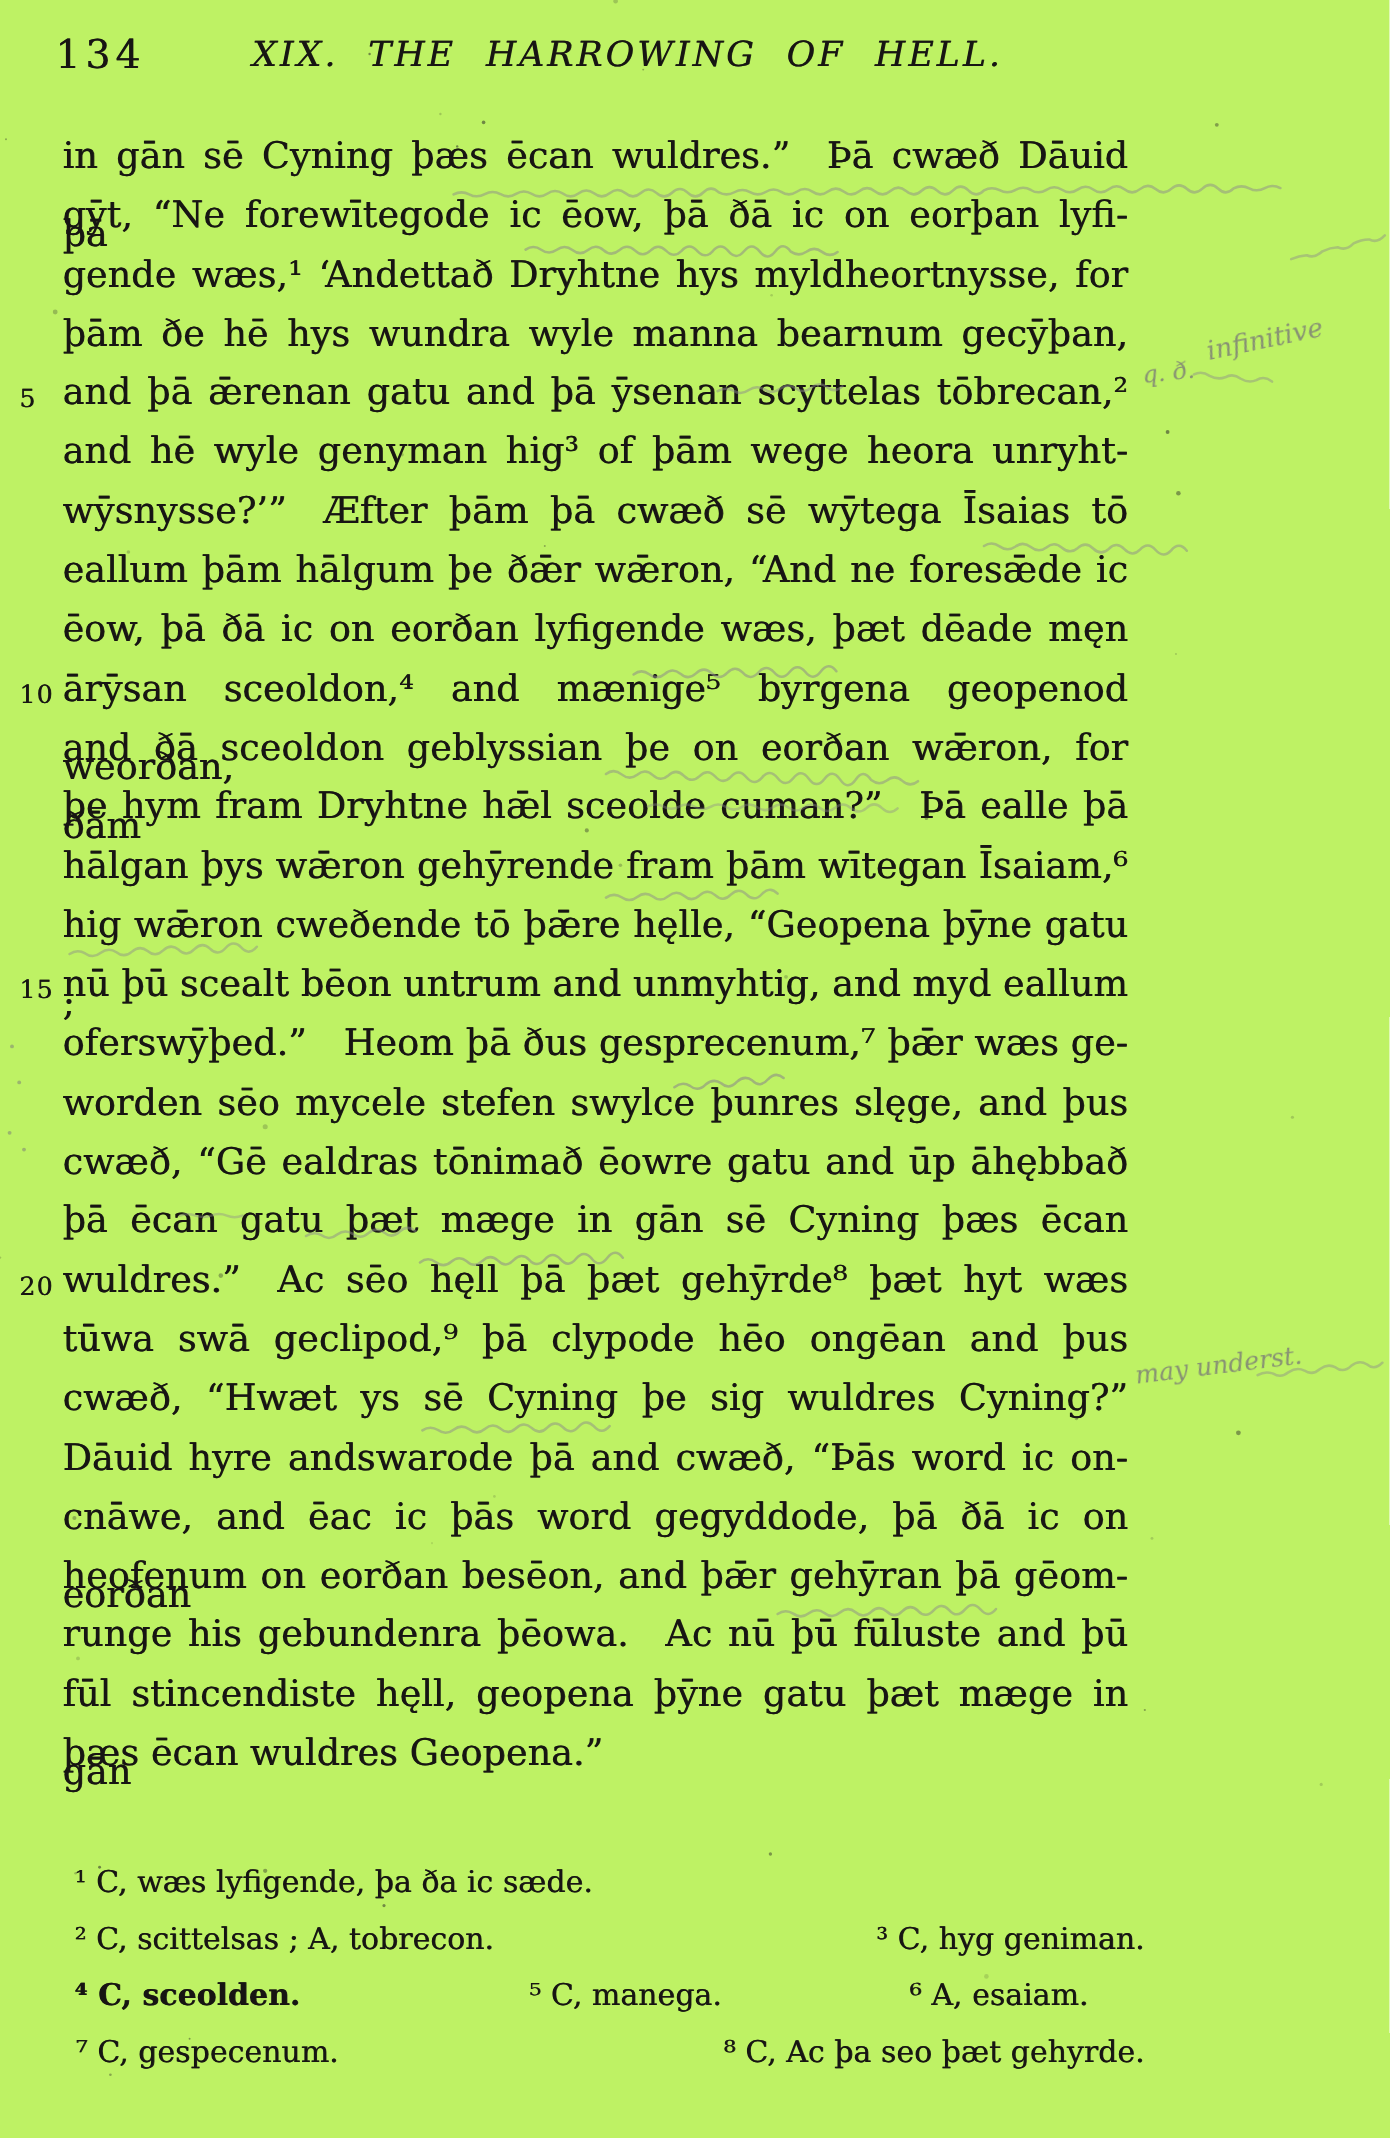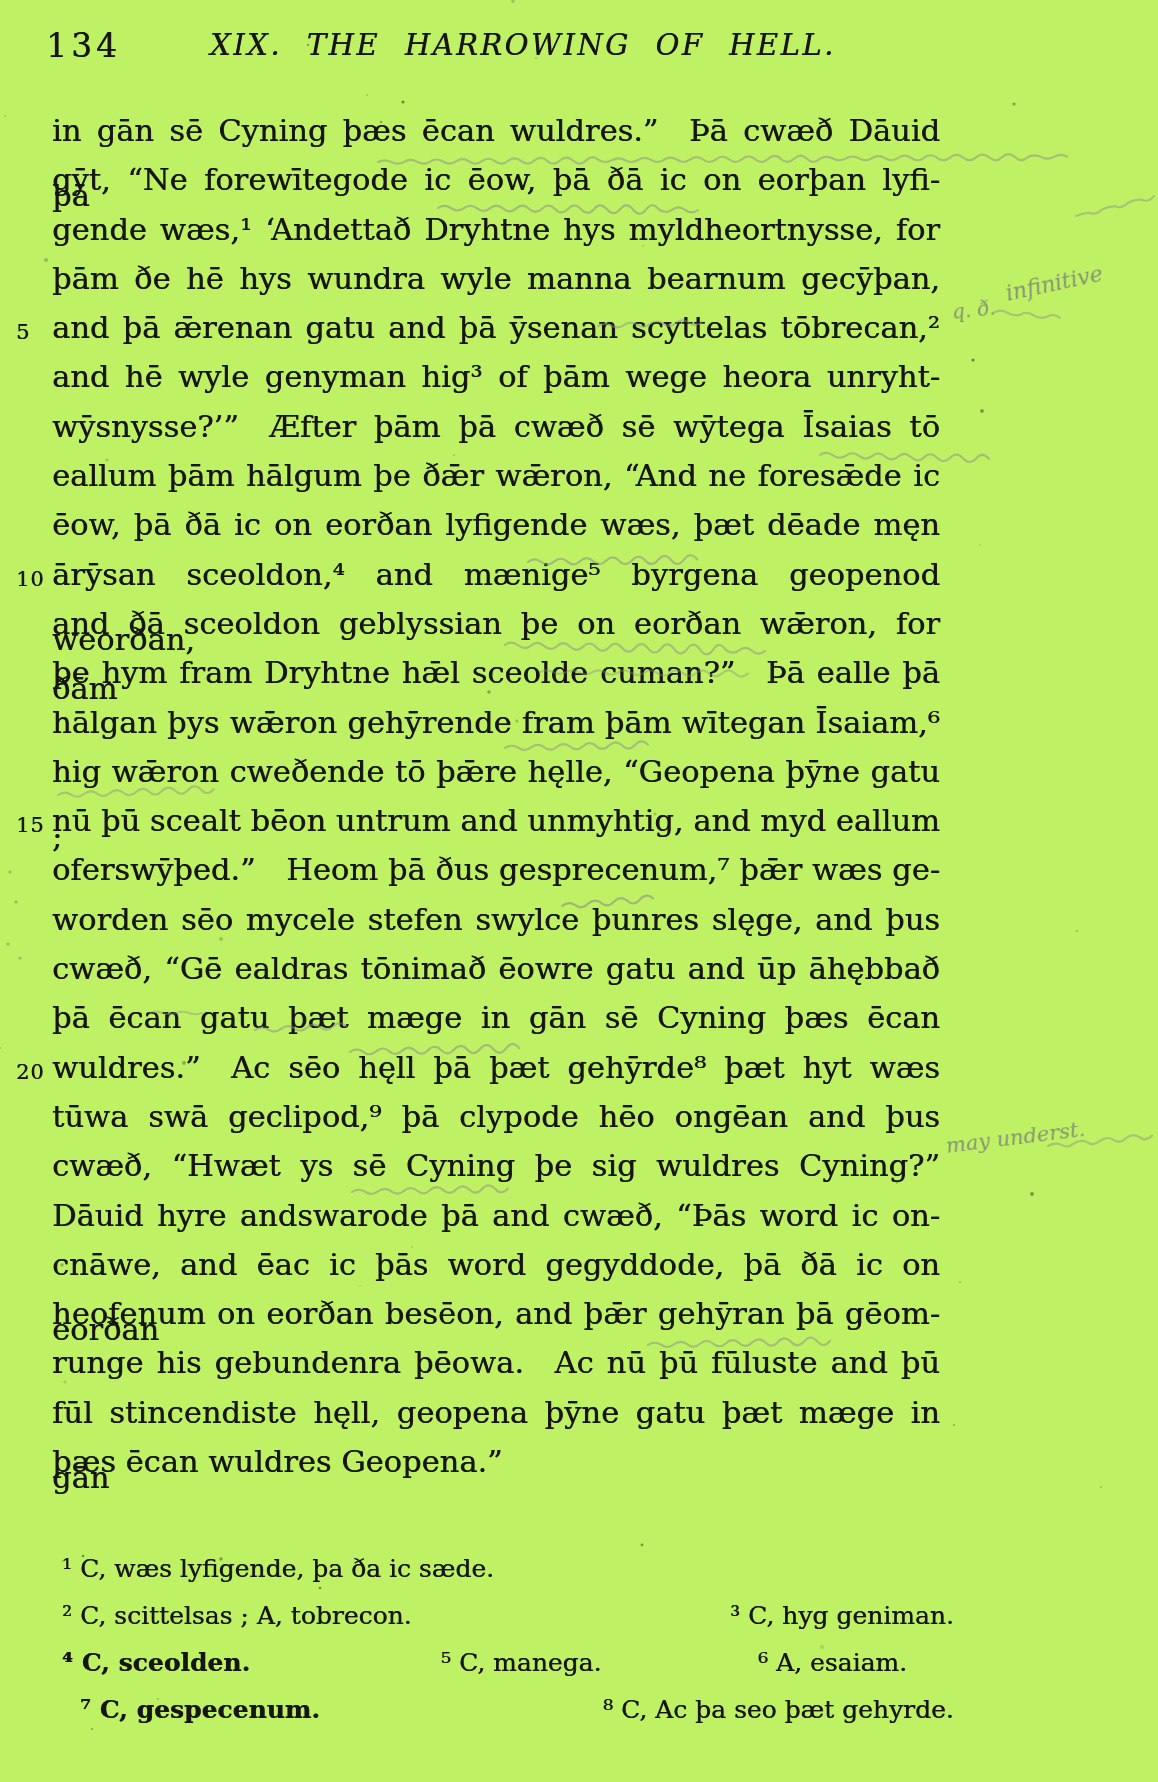--- a/index.html
+++ b/index.html
@@ -79,21 +79,21 @@
       <div class="fnrow">
         <span class="fnitem ink" style="left: 0px;">² C, scittelsas ; A, tobrecon.</span>
         <span class="fnitem ink" style="left: 668px;">³ C, hyg geniman.</span>
       </div>
       <div class="fnrow">
         <span class="fnitem ink" style="left: 0px; font-weight: bold;">⁴ C, sceolden.</span>
         <span class="fnitem ink" style="left: 350px; margin-left: 29px;">⁵ C, manega.</span>
         <span class="fnitem ink" style="left: 668px; margin-left: 28px;">⁶ A, esaiam.</span>
       </div>
       <div class="fnrow">
-        <span class="fnitem ink" style="left: 18px; font-weight: bold;">⁷ C, gespecenum.</span>
+        <span class="fnitem ink" style="left: 1px;">⁷ C, gespecenum.</span>
         <span class="fnitem ink" style="left: 541px;">⁸ C, Ac þa seo þæt gehyrde.</span>
       </div>
     </div>
 
   <div id="pencil-notes">
       <div class="pnote" style="left: 952px; top: 300px; font-size: 20px; transform: rotate(-6deg);">q. ð.</div>
       <div class="pnote" style="left: 1006px; top: 281px; font-size: 22px; transform: rotate(-12deg);">infinitive</div>
       <div class="pnote" style="left: 946px; top: 1134px; font-size: 21px; transform: rotate(-7deg);">may underst.</div>
     </div>
 

